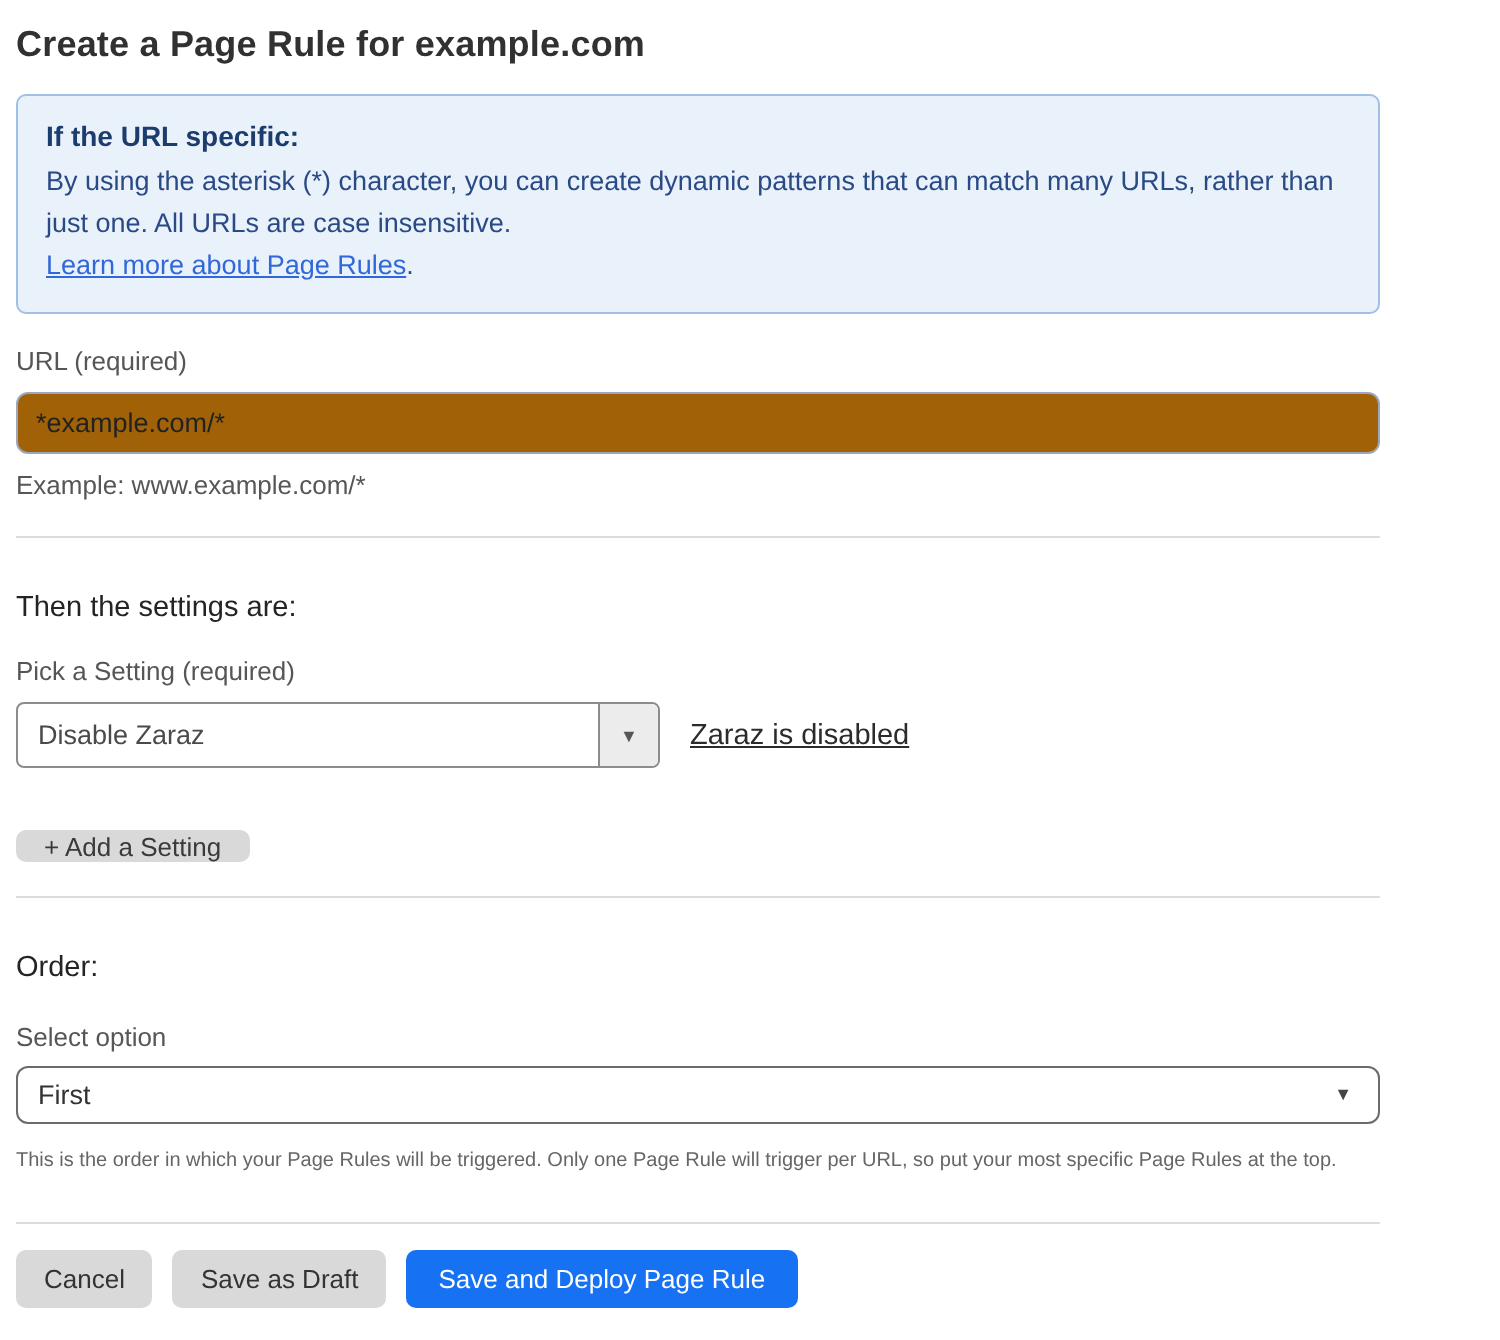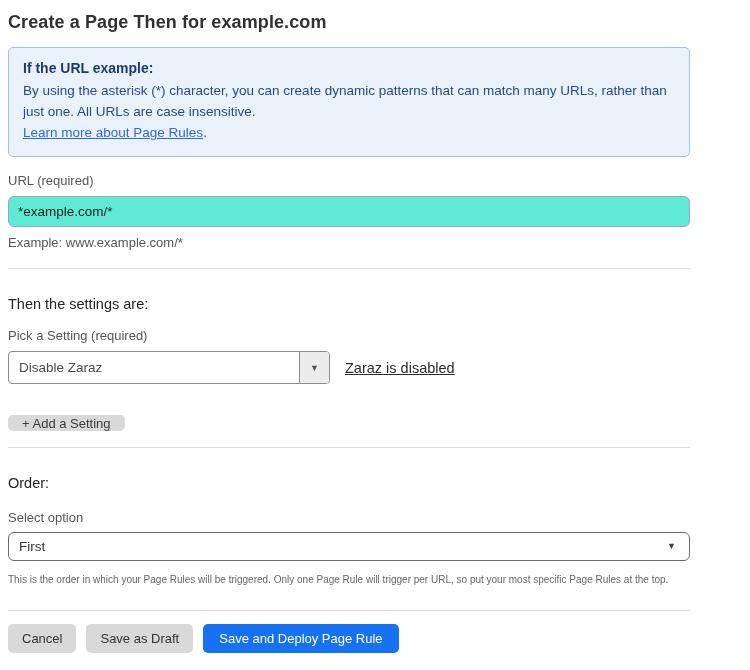--- a/index.html
+++ b/index.html
@@ -48,21 +48,21 @@
   .field-label {
     margin-top: 16px;
     font-size: 13px;
     color: #565656;
   }
   .url-input {
     display: block;
     margin-top: 8px;
     width: 100%;
     height: 31px;
-    background: #5eead4;
+    background: #a16207;
     border: 1px solid #9aa7bd;
     border-radius: 6px;
     padding: 0 9px;
     font-family: "Liberation Sans", sans-serif;
     font-size: 13.5px;
     color: #222;
     outline: none;
   }
   .field-hint {
     margin-top: 8px;
@@ -183,24 +183,24 @@
     background: #1672f3;
     color: #ffffff;
     padding: 0 16px;
   }
 </style>
 </head>
 <body>
 
 <div class="container">
 
-  <h1 class="page-title">Create a Page Then for example.com</h1>
+  <h1 class="page-title">Create a Page Rule for example.com</h1>
 
   <div class="info-box">
-    <div class="info-heading">If the URL example:</div>
+    <div class="info-heading">If the URL specific:</div>
     <div class="info-body">By using the asterisk (*) character, you can create dynamic patterns that can match many URLs, rather than just one. All URLs are case insensitive.</div>
     <div>
       <a class="info-link" href="#">Learn more about Page Rules</a><span class="info-link-suffix">.</span>
     </div>
   </div>
 
   <div class="field-label">URL (required)</div>
   <input class="url-input" type="text" value="*example.com/*" style="">
   <div class="field-hint">Example: www.example.com/*</div>
 

